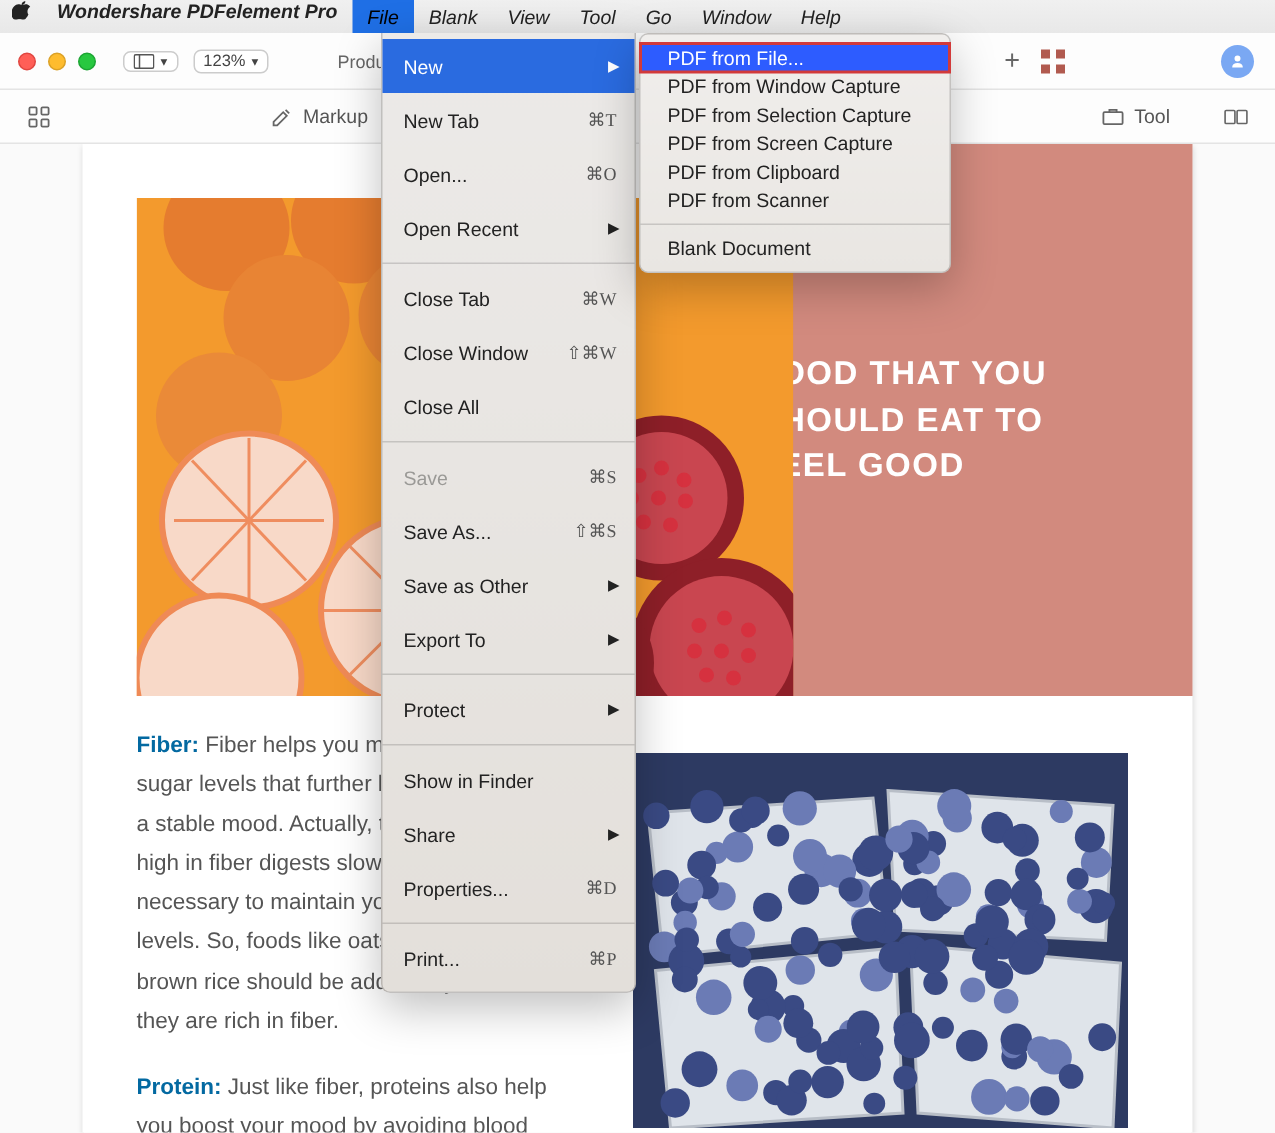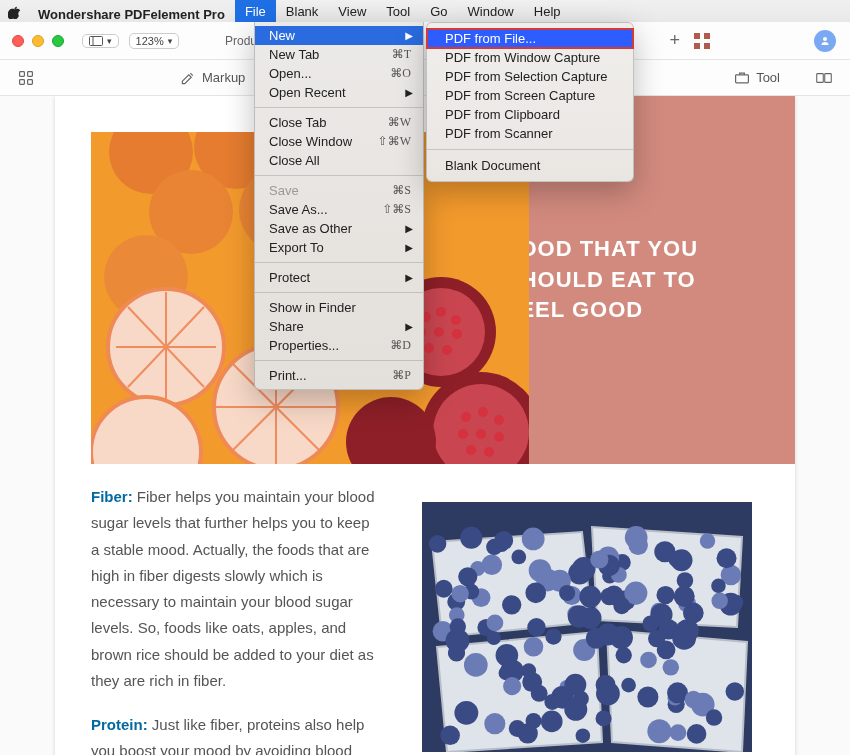--- a/index.html
+++ b/index.html
@@ -1,22 +1,22 @@
 <!DOCTYPE html>
 <html><head>
 <meta charset="utf-8">
 <style>
   * { box-sizing: border-box; margin: 0; padding: 0; font-family: -apple-system, BlinkMacSystemFont, "Segoe UI", Helvetica, Arial, sans-serif; }
   html, body { width: 850px; height: 755px; overflow: hidden; background:#f5f5f5; }
   
-  .menubar { height:22px; background:linear-gradient(#f0f0f0,#e8e8e8); display:flex; align-items:flex-end; font-size:13px; color:#222; user-select:none; }
+  .menubar { height:22px; background:linear-gradient(#f0f0f0,#e8e8e8); display:flex; align-items:flex-start; font-size:13px; color:#222; user-select:none;font-style:italic; }
   .menubar .apple { width:28px; text-align:center; font-size:13px;}
   .menubar .appname { font-weight:600; padding:0 10px;}
   .menubar .mitem { padding:0 10px; height:100%; display:flex; align-items:center; cursor:default;}
-  .menubar .mitem.active { background:#1f6fe5; color:#ffffff;}
+  .menubar .mitem.active { background:#1f6fe5; color:#000000;}
   
   .titlebar { height:38px; background:#fdfdfd; border-bottom:1px solid #e4e4e4; display:flex; align-items:center; padding:0 12px; position:relative;}
   .traffic { display:flex; gap:8px; }
   .dot { width:12px; height:12px; border-radius:50%; }
   .dot.r{background:#ff5f57;border:0.5px solid #e04640;}
   .dot.y{background:#febc2e;border:0.5px solid #dba126;}
   .dot.g{background:#28c840;border:0.5px solid #1ca533;}
   .tb-group { display:flex; align-items:center; gap:10px; margin-left:18px; font-size:12px; color:#444;}
   .tb-pill { border:1px solid #ccc; border-radius:5px; padding:1px 6px; font-size:11px; display:flex; align-items:center; gap:4px; background:#fff;}
   .tb-tab { position:absolute; left:225px; font-size:12px; color:#666;}
@@ -39,21 +39,21 @@
   .hero .pinkbox h2{ color:#fff; font-size:22px; font-weight:700; letter-spacing:1px; line-height:1.4; padding:0 40px;}
   .hero .foodimg { position:absolute; left:36px; top:36px; width:438px; height:332px; overflow:hidden;}
   .columns { display:flex; gap:34px; padding:20px 36px 40px 36px;}
   .coltext { flex:0 0 290px; font-size:15px; color:#555; line-height:1.75;}
   .coltext p { margin-bottom:18px;}
   .coltext b { color:#0369a1; font-weight:700;}
   .colimg { flex:1; padding-top:18px;}
   .blueimg { width:100%; height:250px; overflow:hidden;}
   
   .menu-drop { position:absolute; top:22px; left:254px; width:170px; background:linear-gradient(#eceae8,#e3dfda); border:1px solid rgba(0,0,0,0.18); border-top:none; border-radius:0 0 6px 6px; box-shadow:0 10px 30px rgba(0,0,0,0.25); font-size:13px; color:#222; padding:4px 0; z-index:50;}
-  .menu-drop .row { display:flex; align-items:center; height:19px; padding:0 14px; position:relative;}
+  .menu-drop .row { display:flex; align-items:center; height:36px; padding:0 14px; position:relative;}
   .menu-drop .row.disabled{color:#9a9996;}
   .menu-drop .row.hov { background:#2a6be0; color:#fff;}
   .menu-drop .sep { height:1px; background:rgba(0,0,0,0.15); margin:5px 0;}
   .menu-drop .sc { position:absolute; right:12px; font-size:12px; color:#555; font-family:-apple-system;}
   .menu-drop .arrow { position:absolute; right:10px; font-size:10px;}
   
   .submenu { position:absolute; top:22px; left:426px; width:208px; background:linear-gradient(#f0eeec,#e9e6e2); border:1px solid rgba(0,0,0,0.18); border-radius:6px; box-shadow:0 10px 30px rgba(0,0,0,0.25); font-size:13px; color:#222; padding:6px 0; z-index:60;}
   .submenu .srow{ height:19px; display:flex; align-items:center; padding:0 18px;}
   .submenu .srow.sel{ background:#2d5cff; color:#fff; outline:2px solid #d23a3a; outline-offset:-1px;}
   .submenu .ssep{height:1px;background:rgba(0,0,0,0.15);margin:6px 0;}

